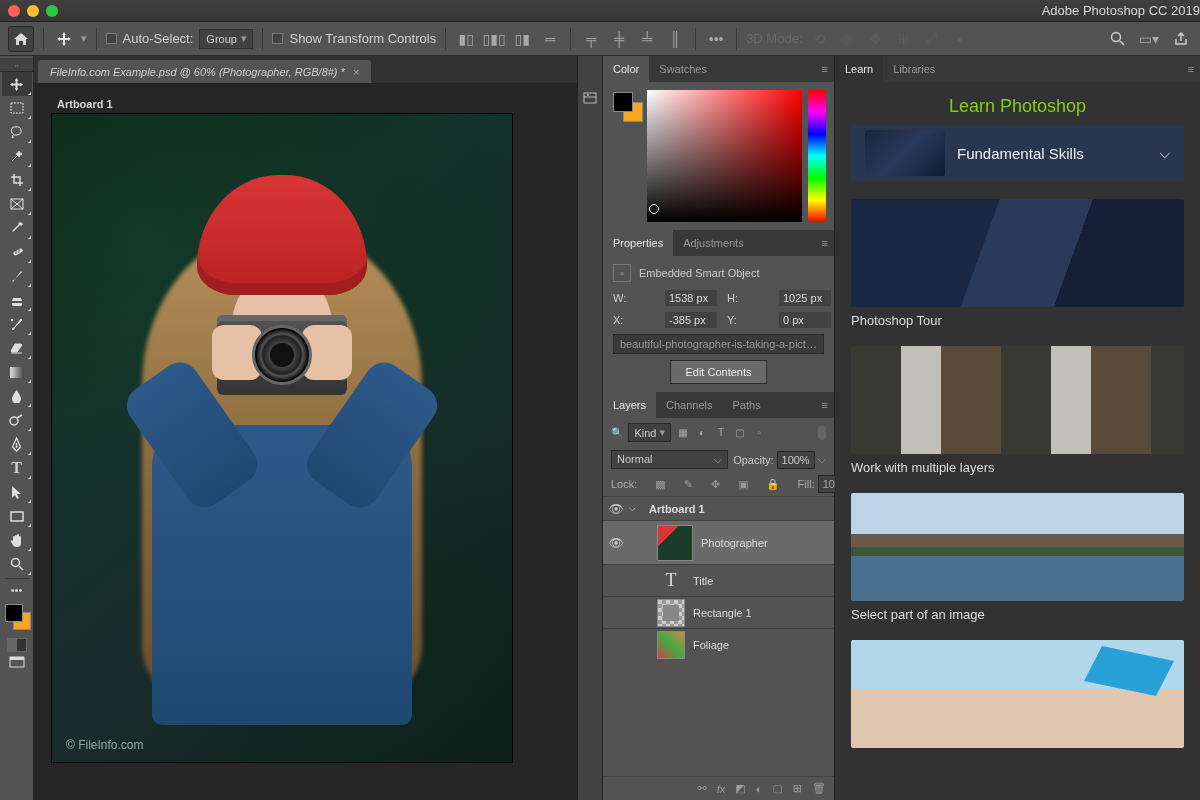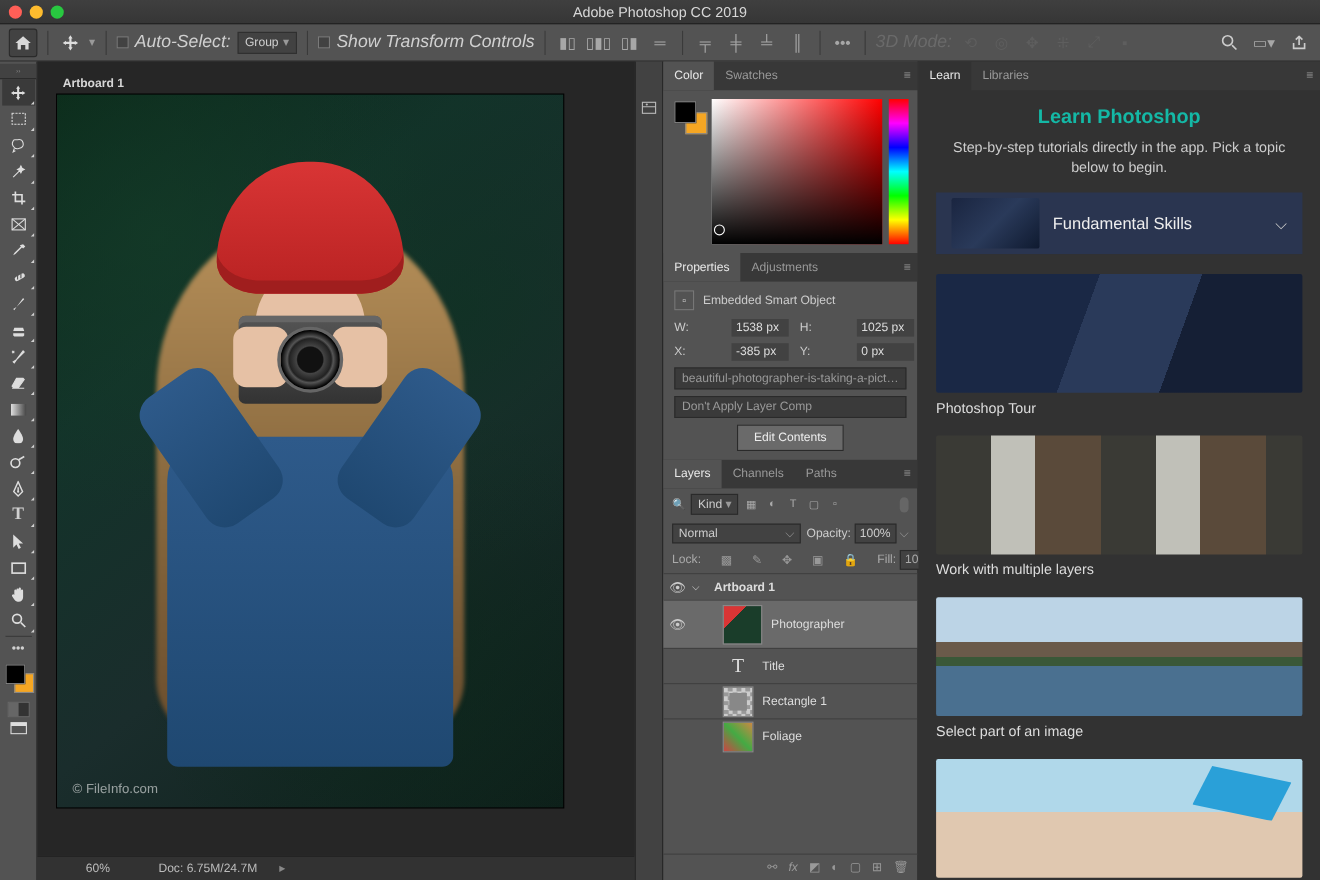--- a/index.html
+++ b/index.html
@@ -1,26 +1,26 @@
 <!DOCTYPE html>
 <html><head>
 <meta charset="utf-8">
 <style>
 * { margin: 0; padding: 0; box-sizing: border-box; font-family: -apple-system, "Helvetica Neue", Arial, sans-serif; user-select: none; }
 body { width: 1200px; height: 800px; background: #323232; color: #ccc; font-size: 11px; overflow: hidden; }
-.titlebar { height: 22px; background: linear-gradient(#3f3f3f,#363636); display: flex; align-items: center; justify-content: center; position: relative; border-bottom: 1px solid #222; }
+.titlebar { height: 22px; background: linear-gradient(#3f3f3f,#363636); display: flex; align-items: center; justify-content: flex-end; position: relative; border-bottom: 1px solid #222; }
 .traffic { position: absolute; left: 8px; display: flex; gap: 7px; }
 .traffic span { width: 12px; height: 12px; border-radius: 50%; display: block; }
 .tl-r { background: #ff5f57; } .tl-y { background: #febc2e; } .tl-g { background: #28c840; }
 .titlebar-title { color: #d8d8d8; font-size: 13px; }
 
 .optionsbar { height: 34px; background: #535353; display: flex; align-items: center; padding: 0 8px; gap: 6px; border-bottom: 1px solid #2a2a2a; }
 .home-btn { width: 26px; height: 26px; background: #424242; border: 1px solid #2a2a2a; border-radius: 3px; display:flex;align-items:center;justify-content:center;}
 .optsep { width: 1px; height: 22px; background: #3a3a3a; margin: 0 3px; }
-.opt-label { color: #d0d0d0; font-size: 16px; font-style: italic; }
+.opt-label { color: #d0d0d0; font-size: 13px; }
 .opt-check { width: 11px; height: 11px; border: 1px solid #7a7a7a; background: #424242; }
 .opt-drop { height: 20px; background: #424242; border: 1px solid #2f2f2f; display:flex;align-items:center; padding: 0 6px; gap:4px; color:#d0d0d0; font-size:11px;}
 .optionsbar .ico { width: 22px; height:22px; display:flex;align-items:center;justify-content:center; color:#a7a7a7; font-size:14px;}
 .optionsbar .ico.dim{color:#5e5e5e;}
 .opt-right { margin-left:auto; display:flex; gap:10px; align-items:center;}
 
 .workspace { display: flex; height: 744px; }
 
 .toolbar { width: 34px; background: #535353; display:flex; flex-direction:column; align-items:center; padding-top: 2px; border-right:1px solid #2a2a2a;}
 .toolbar .minitab{height:14px;width:100%;background:#424242;border-bottom:1px solid #2a2a2a;display:flex;align-items:center;justify-content:center;font-size:6px;color:#888;}
@@ -112,21 +112,21 @@
 .layer.artb .lname{font-weight:bold;}
 .layer .indent{width:24px;}
 .layers-footer{height:24px;border-top:1px solid #404040;display:flex;align-items:center;justify-content:flex-end;gap:10px;padding:0 8px;color:#999;font-size:11px;}
 
 .learn-col { width:365px; background:#323232; display:flex;flex-direction:column;}
 .learn-tabs{height:26px;background:#383838;display:flex;}
 .learn-tabs .ptab{padding:0 10px;display:flex;align-items:center;font-size:11px;color:#999;}
 .learn-tabs .ptab.active{background:#323232;color:#e8e8e8;}
 .learn-tabs .menu{margin-left:auto;padding:0 6px;color:#999;display:flex;align-items:center;}
 .learn-body{flex:1;padding:14px 16px;overflow:hidden;}
-.learn-title{text-align:center;font-size:18px;color:#14b8a6;font-weight:700;margin-bottom:8px;}
+.learn-title{text-align:center;font-size:18px;color:#84cc16;font-weight:400;margin-bottom:8px;}
 .learn-sub{text-align:center;font-size:13px;color:#ccc;line-height:1.4;margin-bottom:14px;}
 .fund-bar{height:56px;background:#2a3550;display:flex;align-items:center;padding:0 14px;gap:12px;margin-bottom:18px;cursor:pointer;}
 .fund-bar .thumb{width:80px;height:46px;background:linear-gradient(135deg,#1a2540,#2a3a5a,#0f1a30);border-radius:2px;}
 .fund-bar .lbl{font-size:15px;color:#eee;flex:1;}
 .fund-bar .chev{color:#ccc;font-size:14px;}
 .tut-card{margin-bottom:18px;cursor:pointer;}
 .tut-img{width:100%;height:108px;border-radius:2px;margin-bottom:6px;}
 .tut-1{background:linear-gradient(110deg,#1a2845 40%,#2a3a5a 40% 65%,#151f35 65%);}
 .tut-2{background:repeating-linear-gradient(90deg,#3a3a35 0 50px,#c0c0b8 50px 90px,#5a4a3a 90px 150px);}
 .tut-title{font-size:13px;color:#ddd;}
@@ -357,20 +357,26 @@
       </div>
     <div class="tool" style="height:20px">
         <svg width="16" height="12">
           <rect x="1" y="1" width="14" height="10" fill="none" stroke="#ddd"></rect>
           <rect x="1" y="1" width="14" height="3" fill="#ddd"></rect>
         </svg>
       </div>
   </div>
 
   <div class="canvas-col">
+    <div class="doc-tabs">
+      <div class="doc-tab">
+        <span>FileInfo.com Example.psd @ 60% (Photographer, RGB/8#) *</span>
+        <span class="x">×</span>
+      </div>
+    </div>
     <div class="canvas-area">
       <div class="artboard-label">Artboard 1</div>
       <div class="artboard">
         <div class="foliage"></div>
         <div class="person">
           <div class="hair"></div>
           <div class="denim"></div>
           <div class="arms arm-l"></div>
             <div class="arms arm-r"></div>
           <div class="face"></div>
@@ -378,25 +384,20 @@
           <div class="camera"></div>
           <div class="hands">
               <div class="hand hand-l"></div>
               <div class="hand hand-r"></div>
             </div>
           <div class="lens"></div>
         </div>
         <div class="watermark">© FileInfo.com</div>
       </div>
     </div>
-    <div class="statusbar">
-      <span class="zoom">60%</span>
-      <span>Doc: 6.75M/24.7M</span>
-      <span style="color:#888">▸</span>
-    </div>
   </div>
 
   <div class="dock-col">
     <div class="dicon">
         <svg width="16" height="14" viewBox="0 0 16 14">
           <rect x="2" y="2" width="12" height="10" fill="none" stroke="#bbb"></rect>
           <line x1="2" y1="6" x2="14" y2="6" stroke="#bbb"></line>
           <circle cx="6" cy="4" r="1" fill="#bbb"></circle>
         </svg>
       </div>
@@ -444,21 +445,20 @@
         <div class="prop-field">
             <label>X:</label>
             <span class="val">-385 px</span>
           </div>
         <div class="prop-field">
             <label>Y:</label>
             <span class="val">0 px</span>
           </div>
       </div>
       <div class="prop-input">beautiful-photographer-is-taking-a-pict…</div>
-      <div class="prop-input">Don't Apply Layer Comp</div>
       <button class="edit-btn">Edit Contents</button>
     </div>
 
     <div class="panel-tabs">
       <div class="ptab active">Layers</div>
       <div class="ptab">Channels</div>
       <div class="ptab">Paths</div>
       <div class="menu">≡</div>
     </div>
     <div class="layers-panel">
@@ -543,21 +543,20 @@
   </div>
 
   <div class="learn-col">
     <div class="learn-tabs">
       <div class="ptab active">Learn</div>
       <div class="ptab">Libraries</div>
       <div class="menu">≡</div>
     </div>
     <div class="learn-body">
       <div class="learn-title">Learn Photoshop</div>
-      <div class="learn-sub">Step-by-step tutorials directly in the app. Pick a topic below to begin.</div>
       <div class="fund-bar">
         <div class="thumb"></div>
         <div class="lbl">Fundamental Skills</div>
         <div class="chev">⌵</div>
       </div>
       <div class="tut-card">
         <div class="tut-img tut-1"></div>
         <div class="tut-title">Photoshop Tour</div>
       </div>
       <div class="tut-card">

